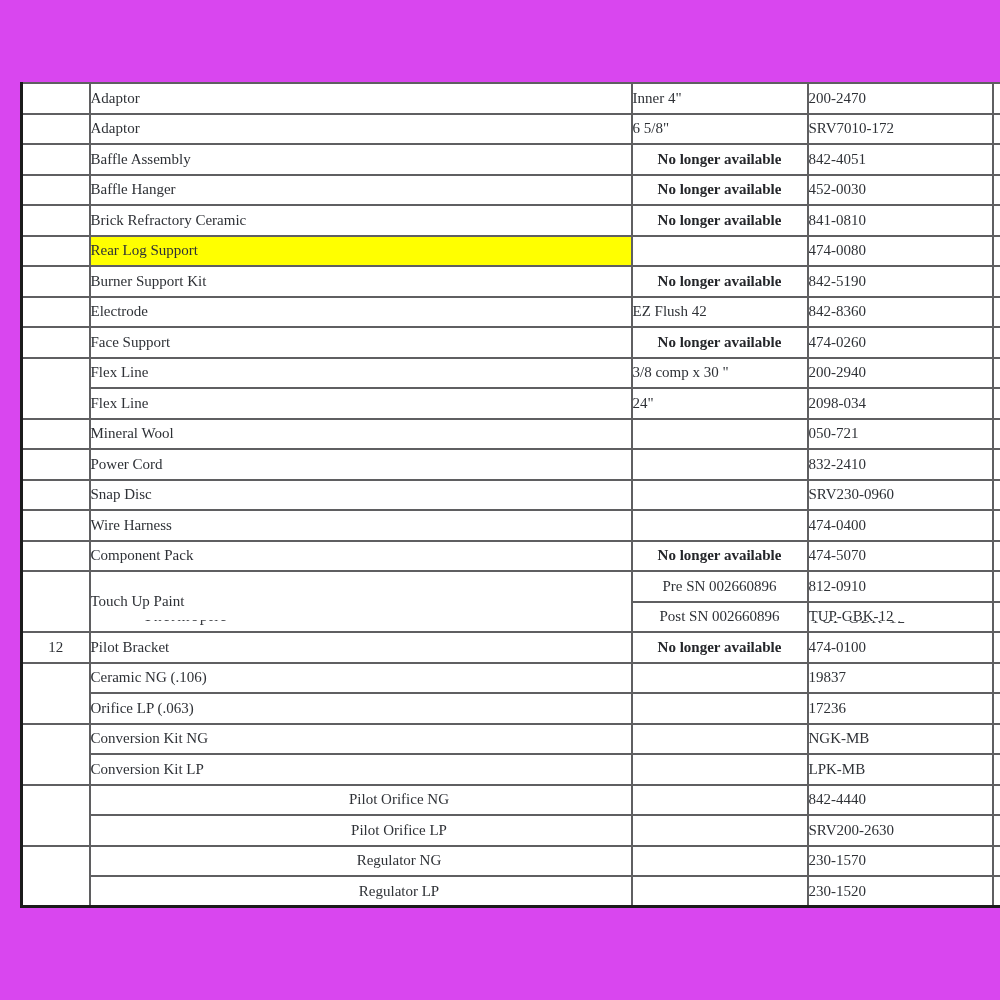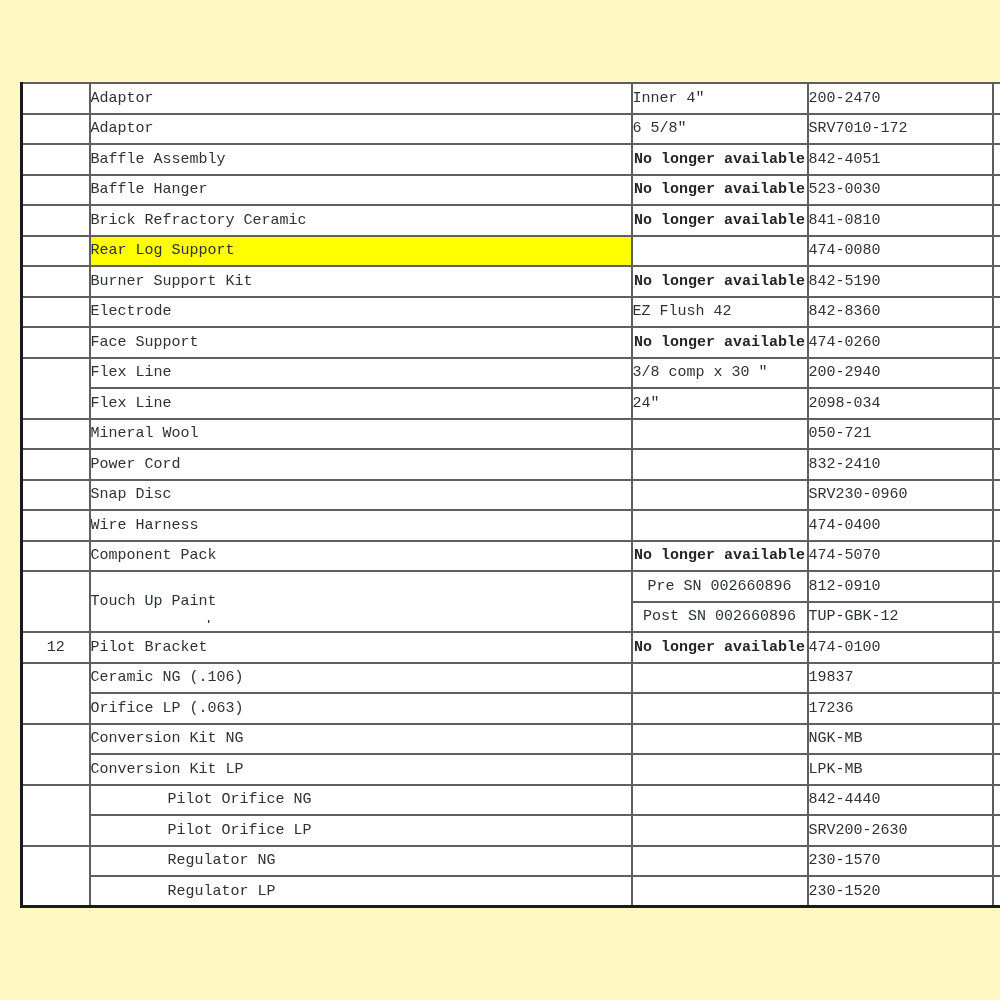--- a/index.html
+++ b/index.html
@@ -1,36 +1,36 @@
 <!DOCTYPE html>
 <html><head>
 <meta charset="utf-8">
 <style>
   html,body{margin:0;padding:0;background:#ffffff;}
   .page{
-    position:relative;width:1000px;height:1000px;background:#fef9c3;overflow:hidden;
-    font-family:Liberation Mono, monospace;
+    position:relative;width:1000px;height:1000px;background:#d946ef;overflow:hidden;
+    font-family:Liberation Serif, serif;
   }
   table.parts{
     position:absolute;left:20px;top:82px;width:980px;
     border-collapse:collapse;table-layout:fixed;
     border-left:3px solid #1b1b1b;
     border-bottom:3px solid #1b1b1b;
     border-top:2px solid #5f5f61;
   }
   table.parts tr{height:30.5px;}
   table.parts td{
     border:2px solid #5f5f61;
     font-size:15px;color:#2e3136;
     padding:0;vertical-align:middle;background:#ffffff;
     overflow:hidden;white-space:nowrap;
   }
   td.c-item{text-align:center;}
   td.c-desc{padding-left:19px;}
-  td.c-desc.ind{padding-left:77px;}
+  td.c-desc.ind{padding-left:77px;text-align:center;}
   td.c-desc.hl{background:#ffff00;}
   td.c-var{padding-left:16px;}
   td.c-var.ctr{text-align:center;padding-left:0;}
   td.c-var.b{font-weight:bold;color:#232529;}
   td.c-part{padding-left:18px;}
   td.c-edge{border-right:none;}
   .remnant{
     position:absolute;overflow:hidden;color:#3a3d42;
     font-size:16px;line-height:16px;letter-spacing:1px;
   }
@@ -71,21 +71,21 @@
           <td class="c-item"></td>
           <td class="c-desc">Baffle Assembly</td>
           <td class="c-var b ctr">No longer available</td>
           <td class="c-part">842-4051</td>
           <td class="c-edge"></td>
         </tr>
         <tr>
           <td class="c-item"></td>
           <td class="c-desc">Baffle Hanger</td>
           <td class="c-var b ctr">No longer available</td>
-          <td class="c-part">523-0030</td>
+          <td class="c-part">452-0030</td>
           <td class="c-edge"></td>
         </tr>
         <tr>
           <td class="c-item"></td>
           <td class="c-desc">Brick Refractory Ceramic</td>
           <td class="c-var b ctr">No longer available</td>
           <td class="c-part">841-0810</td>
           <td class="c-edge"></td>
         </tr>
         <tr>

